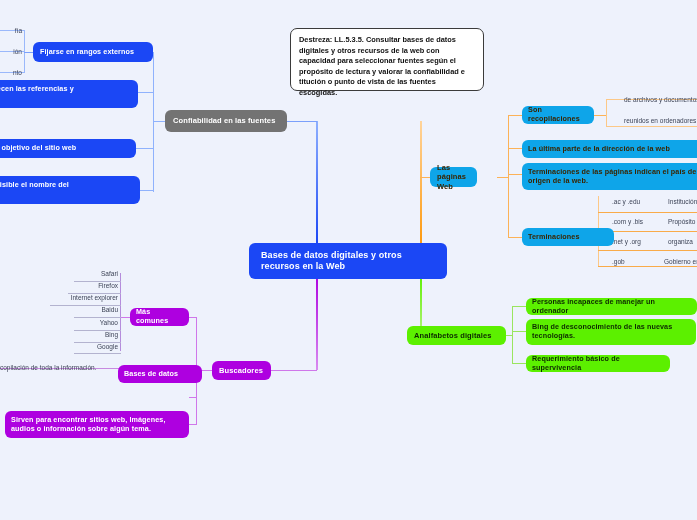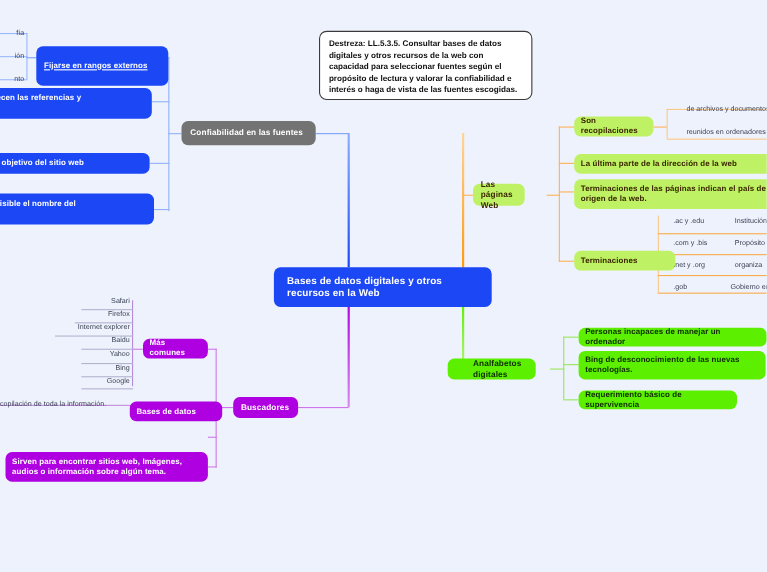--- a/index.html
+++ b/index.html
@@ -8,21 +8,21 @@
   .stage{position:absolute;left:0;top:0;width:697px;height:520px;}
 
   .node{position:absolute;box-sizing:border-box;border-radius:6px;
         color:#fff;font-weight:bold;display:flex;align-items:center;
         line-height:1.22;letter-spacing:.1px;}
   .node span{display:block;}
 
   
   .c-blue{background:#1b47f5;}
   .c-blue-mid{background:#737373;}
-  .c-orange{background:#bef264;color:#3a2500;}
+  .c-orange{background:#0ea5e9;color:#3a2500;}
   .c-purple{background:#ae00e0;}
   .c-green{background:#5cf000;color:#0d2b00;}
 
   
   .leaf{position:absolute;box-sizing:border-box;font-size:6.5px;color:#3c4356;
         display:flex;align-items:center;font-weight:normal;}
   .leaf.r{justify-content:flex-end;}
 
   
   .ln{position:absolute;}
@@ -100,32 +100,32 @@
 
   <div class="ln v" style="left:420px;top:274px;height:61px;background:linear-gradient(to top,#b6f37d,#5cf000);"></div>
   <div class="ln h1" style="left:407px;top:335px;width:14px;background:#9ae55f;"></div>
   <div class="ln v1" style="left:512px;top:306px;height:57px;background:#9ae55f;"></div>
   <div class="ln h1" style="left:500px;top:335px;width:13px;background:#9ae55f;"></div>
   <div class="ln h1" style="left:512px;top:306px;width:14px;background:#9ae55f;"></div>
   <div class="ln h1" style="left:512px;top:331px;width:14px;background:#9ae55f;"></div>
   <div class="ln h1" style="left:512px;top:363px;width:14px;background:#9ae55f;"></div>
 
   <div class="note" style="left:290px;top:28px;width:194px;height:63px;">
-    <span>Destreza: LL.5.3.5. Consultar bases de datos digitales y otros recursos de la web con capacidad para seleccionar fuentes según el propósito de lectura y valorar la confiabilidad e interés o haga de vista de las fuentes escogidas.</span>
+    <span>Destreza: LL.5.3.5. Consultar bases de datos digitales y otros recursos de la web con capacidad para seleccionar fuentes según el propósito de lectura y valorar la confiabilidad e titución o punto de vista de las fuentes escogidas.</span>
   </div>
 
   <div class="node c-blue title-node" style="left:249px;top:243px;width:198px;height:36px;">
     <span>Bases de datos digitales y otros recursos en la Web</span>
   </div>
 
   <div class="node c-blue-mid" style="left:165px;top:110px;width:122px;height:22px;font-size:7.5px;padding:0 8px;">
     <span>Confiabilidad en las fuentes</span>
   </div>
 
-  <div class="node c-blue" style="left:33px;top:42px;width:120px;height:36px;font-size:7.2px;padding:4px 7px;text-decoration:underline;">
+  <div class="node c-blue" style="left:33px;top:42px;width:120px;height:20px;font-size:7.2px;padding:4px 7px;">
     <span>Fijarse en rangos externos</span>
   </div>
 
   <div class="leaf r" style="left:-6px;top:24px;width:28px;height:12px;">
     <span>fía</span>
   </div>
   <div class="leaf r" style="left:-6px;top:45px;width:28px;height:12px;">
     <span>ión</span>
   </div>
   <div class="leaf r" style="left:-6px;top:66px;width:28px;height:12px;">
@@ -237,21 +237,21 @@
   <div class="leaf" style="left:0px;top:362px;width:116px;height:11px;">
     <span>copilación de toda la información.</span>
   </div>
 
 
   <div class="node c-purple" style="left:5px;top:411px;width:184px;height:27px;font-size:7.2px;padding:0 6px;white-space:pre-line;">
     <span>Sirven para encontrar sitios web, Imágenes,
 audios o información sobre algún tema.</span>
   </div>
 
-  <div class="node c-green" style="left:407px;top:326px;width:80px;height:19px;font-size:7.5px;padding:0 23px;">
+  <div class="node c-green" style="left:407px;top:326px;width:99px;height:19px;font-size:7.5px;padding:0 7px;">
     <span>Analfabetos digitales</span>
   </div>
 
   <div class="node c-green" style="left:526px;top:298px;width:171px;height:17px;font-size:7.2px;padding:0 6px;">
     <span>Personas incapaces de manejar un ordenador</span>
   </div>
 
   <div class="node c-green" style="left:526px;top:319px;width:170px;height:26px;font-size:7.2px;padding:0 6px;white-space:pre-line;">
     <span>Bing de desconocimiento de las nuevas
 tecnologías.</span>

